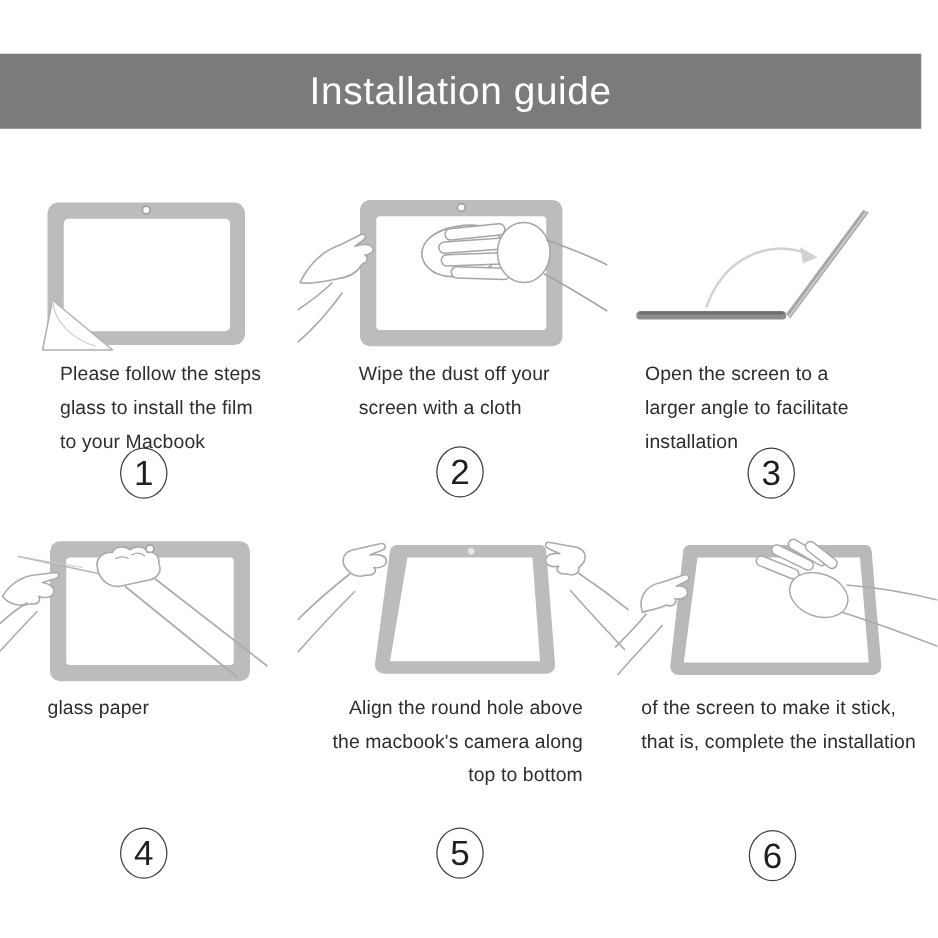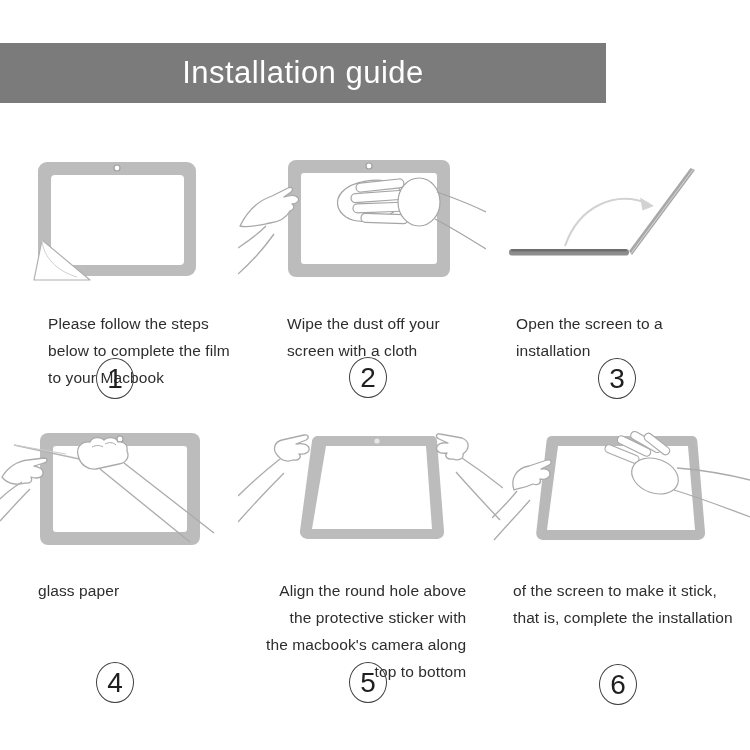--- a/index.html
+++ b/index.html
@@ -2,31 +2,31 @@
 <html><head>
 <meta charset="utf-8">
 <style>
   html,body{margin:0;padding:0;}
   body{
     width:750px;height:750px;background:#ffffff;
     font-family:"Liberation Sans", sans-serif;
     position:relative;overflow:hidden;
   }
   .header{
-    position:absolute;left:0;top:43px;width:606px;height:60px;
+    position:absolute;left:0;top:43px;width:737px;height:60px;
     background:#7b7b7b;display:flex;align-items:center;justify-content:center;
   }
   .header h1{
     margin:0;color:#ffffff;font-size:31px;font-weight:400;letter-spacing:.5px;
   }
   .illus{position:absolute;}
   .illus svg{display:block;}
   .step-text{
     position:absolute;font-size:15.5px;line-height:27px;color:#2d2d2d;
-    letter-spacing:.1px;white-space:nowrap;margin-top:24px;
+    letter-spacing:.1px;white-space:nowrap;
   }
   .step-text span{display:block;}
   .step-num{
     position:absolute;width:38px;height:41px;box-sizing:border-box;
     border:1.6px solid #3f3f3f;border-radius:50%;
     display:flex;align-items:center;justify-content:center;
     font-size:28px;color:#1f1f1f;font-weight:400;
   }
 </style>
 </head>
@@ -42,21 +42,21 @@
     <svg width="175" height="128" viewBox="0 0 175 128">
       <rect x="8" y="6" width="158" height="114" rx="9" fill="#bcbcbc"></rect>
       <rect x="21" y="19" width="133" height="90" rx="4" fill="#ffffff"></rect>
       <circle cx="87" cy="12" r="3" fill="#ffffff" stroke="#9e9e9e" stroke-width="1.2"></circle>
       <path d="M 12 84 L 60 124 L 4 124 Z" fill="#ffffff" stroke="#b0b0b0" stroke-width="1.2" stroke-linejoin="round"></path>
       <path d="M 12 84 C 13 100 26 115 47 121" fill="none" stroke="#cfcfcf" stroke-width="1"></path>
     </svg>
   </div>
   <div class="step-text" style="left:48px;top:286px;">
     <span>Please follow the steps</span>
-    <span>below to complete the film</span>
+    <span>glass to install the film</span>
     <span>to your Macbook</span>
   </div>
   <div class="step-num" style="left:96px;top:358px;">
     <span>1</span>
   </div>
 
   <div class="illus" style="left:238px;top:152px;">
     <svg width="248" height="132" viewBox="0 0 248 132">
       <rect x="50" y="8" width="162" height="117" rx="8" fill="#bcbcbc"></rect>
       <rect x="63" y="21" width="136" height="91" rx="3" fill="#ffffff"></rect>
@@ -96,20 +96,21 @@
 
       <path d="M 129 95 L 192 10 L 187.5 8 L 126 91 Z" fill="#a8a8a8"></path>
       <path d="M 190 9.5 L 128 93.5" stroke="#d8d8d8" stroke-width="1"></path>
 
       <path d="M 62 86 C 76 46 112 30 146 44" fill="none" stroke="#d2d2d2" stroke-width="2"></path>
       <path d="M 151 46 L 137 37.5 L 139.5 50.5 Z" fill="#d2d2d2"></path>
     </svg>
   </div>
   <div class="step-text" style="left:516px;top:286px;">
     <span>Open the screen to a</span>
+    <span>larger angle to facilitate</span>
     <span>installation</span>
   </div>
   <div class="step-num" style="left:598px;top:358px;">
     <span>3</span>
   </div>
 
   <div class="illus" style="left:0px;top:425px;">
     <svg width="250" height="125" viewBox="0 0 250 125">
       <rect x="40" y="8" width="160" height="112" rx="8" fill="#bcbcbc"></rect>
       <rect x="53" y="21" width="134" height="86" rx="3" fill="#ffffff"></rect>
@@ -147,21 +148,20 @@
       <path d="M 0 70 C 14 56 28 44 42 33" stroke="#ababab" fill="none" stroke-width="1.3"></path>
       <path d="M 0 96 C 16 78 31 62 46 47" stroke="#ababab" fill="none" stroke-width="1.3"></path>
 
       <path d="M 225 28 C 232 23 232 15 224 12 L 202 8 C 198 7 197 11 201 13 L 210 17 C 204 16 199 18 198.5 22 C 198 26 203 28 209 27 C 206 30 209 34 215 33 C 220 35 226 33 225 28 Z" fill="#ffffff" stroke="#ababab" stroke-width="1.3" stroke-linejoin="round"></path>
       <path d="M 265 62 C 250 50 236 40 224 32" stroke="#ababab" fill="none" stroke-width="1.3"></path>
       <path d="M 262 94 C 246 77 232 62 218 46" stroke="#ababab" fill="none" stroke-width="1.3"></path>
     </svg>
   </div>
   <div class="step-text" style="left:266px;top:553px;text-align:right;">
     <span>Align the round hole above</span>
-    <span>the protective sticker with</span>
     <span>the macbook's camera along</span>
     <span>top to bottom</span>
   </div>
   <div class="step-num" style="left:349px;top:662px;">
     <span>5</span>
   </div>
 
   <div class="illus" style="left:492px;top:426px;">
     <svg width="258" height="122" viewBox="0 0 258 122">
 

